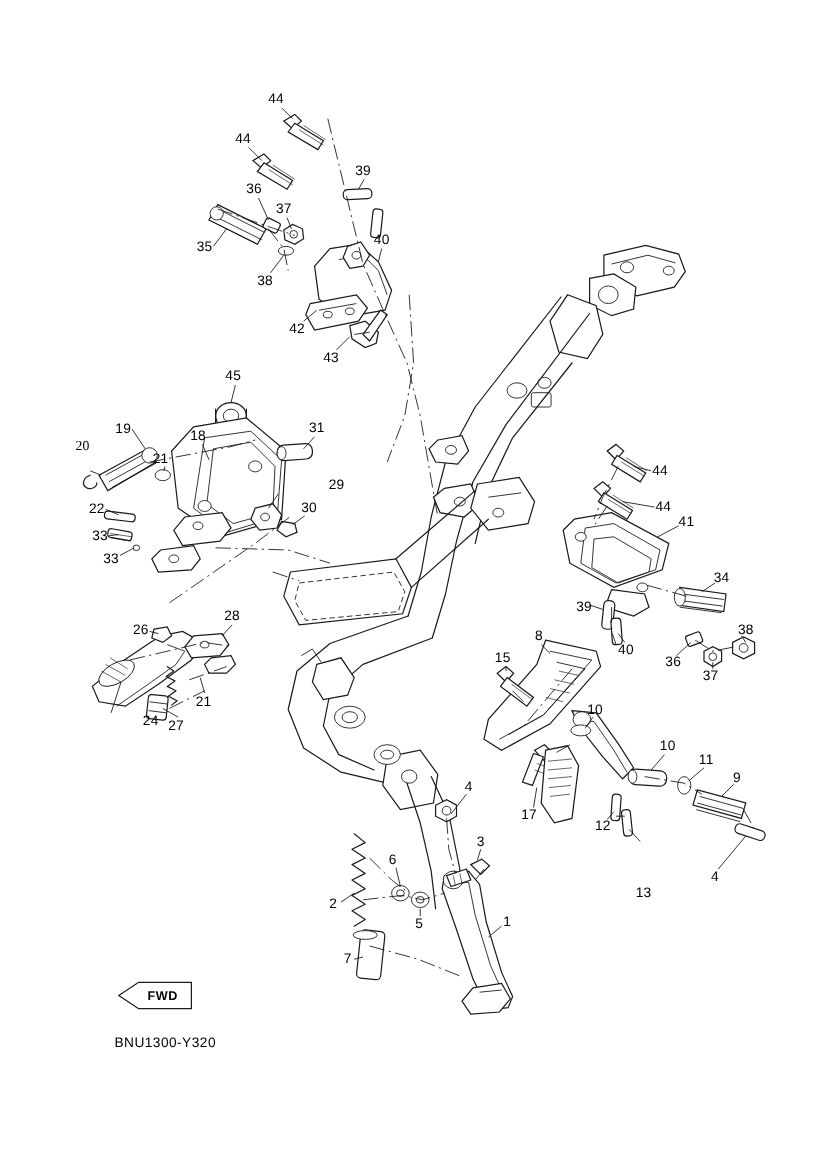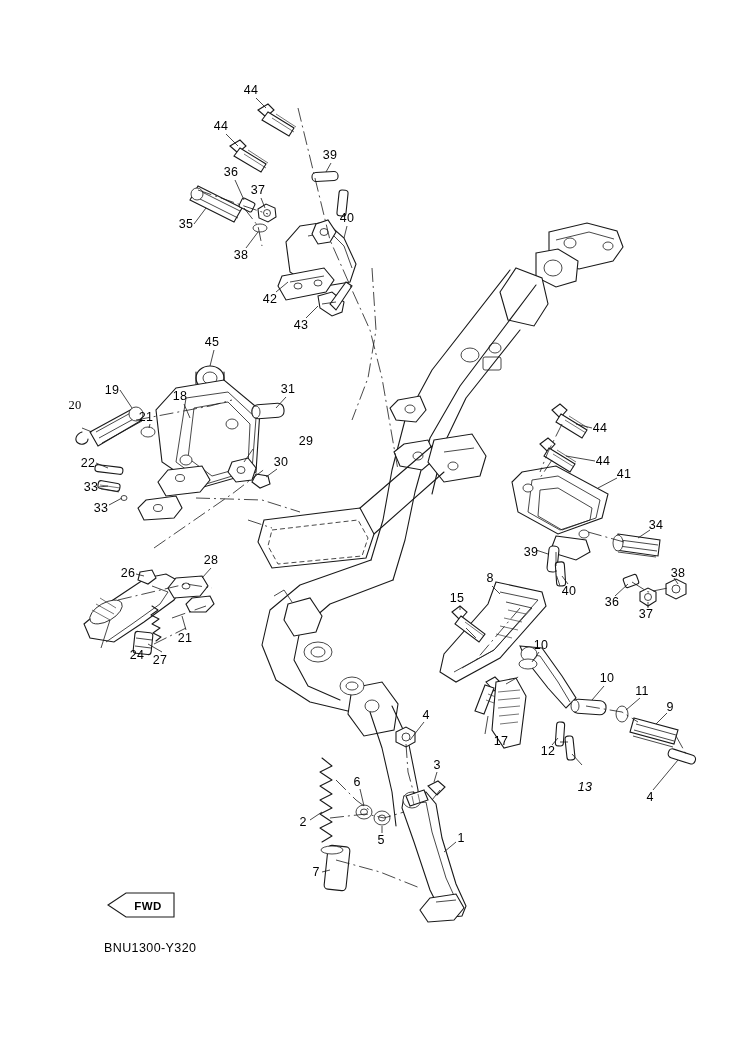--- a/index.html
+++ b/index.html
@@ -509,23 +509,23 @@
   <div class="callout" style="left:646px; top:614px;">37</div>
   <div class="callout" style="left:490px; top:578px;">8</div>
   <div class="callout" style="left:457px; top:598px;">15</div>
   <div class="callout" style="left:185px; top:638px;">21</div>
   <div class="callout" style="left:160px; top:660px;">27</div>
   <div class="callout" style="left:96px;  top:655px;margin-left:41px;">24</div>
   <div class="callout" style="left:541px; top:645px;">10</div>
   <div class="callout" style="left:607px; top:678px;">10</div>
   <div class="callout" style="left:642px; top:691px;">11</div>
   <div class="callout" style="left:670px; top:707px;">9</div>
-  <div class="callout" style="left:501px; top:741px;">17</div>
+  <div class="callout" style="left:481px; top:741px;">17</div>
   <div class="callout" style="left:548px; top:751px;">12</div>
-  <div class="callout" style="left:585px; top:787px;font-style:italic;">13</div>
+  <div class="callout" style="left:585px; top:812px;">13</div>
   <div class="callout" style="left:426px; top:715px;">4</div>
   <div class="callout" style="left:650px; top:797px;">4</div>
   <div class="callout" style="left:357px; top:782px;">6</div>
   <div class="callout" style="left:437px; top:765px;">3</div>
   <div class="callout" style="left:303px; top:822px;">2</div>
   <div class="callout" style="left:381px; top:840px;">5</div>
   <div class="callout" style="left:461px; top:838px;">1</div>
   <div class="callout" style="left:316px; top:872px;">7</div>
 
   <div class="fwd-label" style="left:148px; top:906px;">FWD</div>

